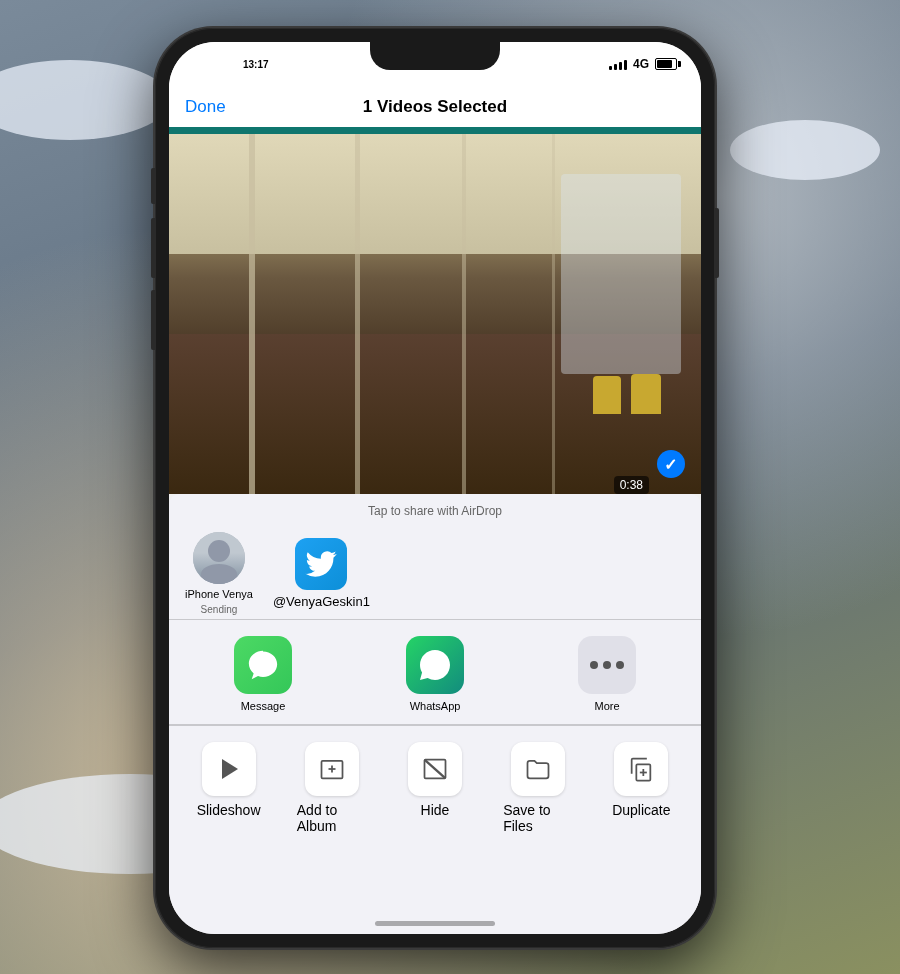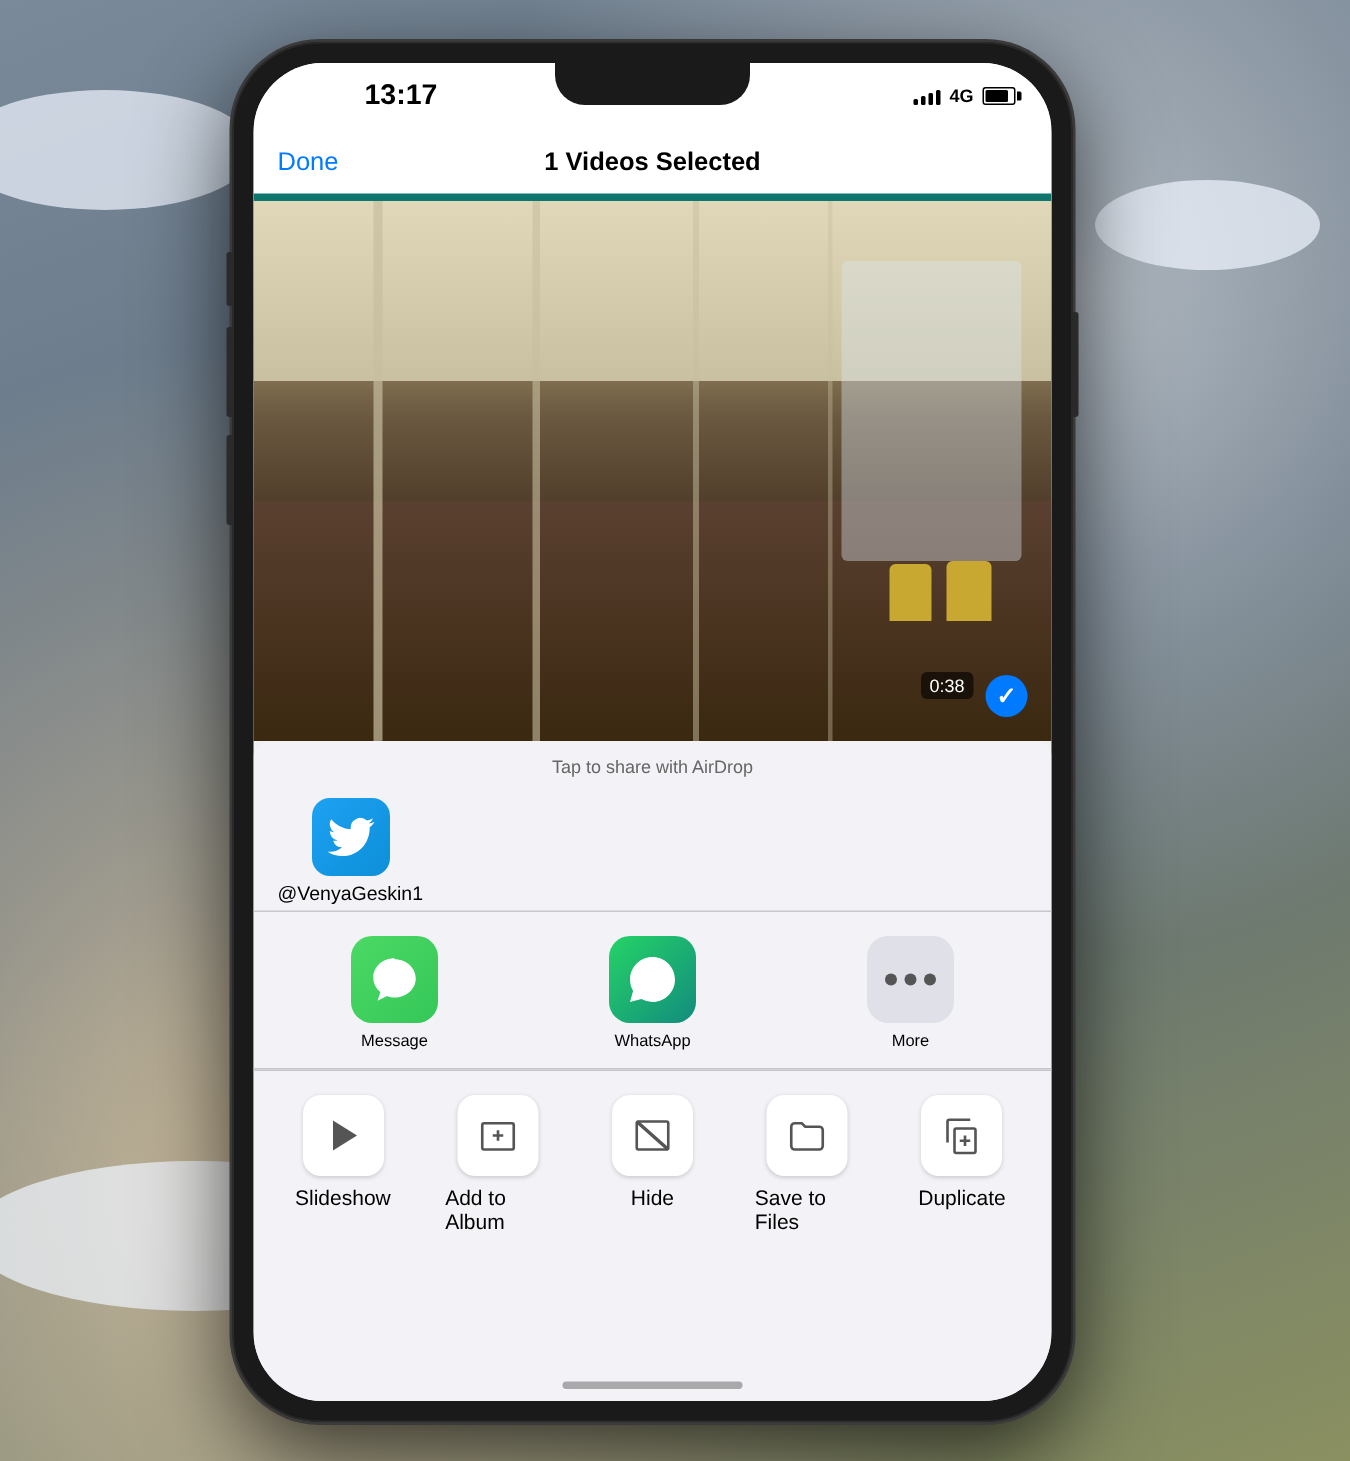--- a/index.html
+++ b/index.html
@@ -81,21 +81,21 @@
       height: 44px;
       background: white;
       display: flex;
       align-items: center;
       justify-content: space-between;
       padding: 0 24px;
       z-index: 10;
     }
 
     .status-time {
-      font-size: 19px;
+      font-size: 10px;
       font-weight: 600;
       color: #000;
       margin-left: 50px;
     }
 
     .status-right {
       display: flex;
       align-items: center;
       gap: 6px;
     }
@@ -167,21 +167,21 @@
     .nav-bar {
       position: absolute;
       top: 44px;
       left: 0;
       right: 0;
       height: 48px;
       background: white;
       display: flex;
       align-items: center;
       justify-content: center;
-      border-bottom: 5px solid #0f766e;
+      border-bottom: 7px solid #0f766e;
     }
 
     .nav-done {
       position: absolute;
       left: 16px;
       font-size: 17px;
       color: #007AFF;
       font-weight: 400;
     }
 
@@ -218,21 +218,21 @@
       border-radius: 50%;
       display: flex;
       align-items: center;
       justify-content: center;
       color: white;
       font-size: 14px;
     }
 
     .video-duration {
       position: absolute;
-      bottom: 28px;
+      bottom: 0;
       right: 52px;
       background: rgba(0,0,0,0.6);
       color: white;
       font-size: 12px;
       padding: 2px 6px;
       border-radius: 4px;
     }
 
     
     .share-sheet {
@@ -575,20 +575,30 @@
             <div class="video-duration">0:38</div>
           </div>
         </div>
 
         <div class="share-sheet">
 
           <div style="text-align:center;padding:10px 0 6px;font-size:12px;color:#666;">Tap to share with AirDrop</div>
 
           <div class="airdrop-content">
 
+            <div class="airdrop-contact">
+              <div class="contact-avatar">
+                <div class="avatar-person">
+                  <div class="avatar-head"></div>
+                  <div class="avatar-body"></div>
+                </div>
+              </div>
+              <span class="contact-name">iPhone Venya</span>
+              <span class="contact-status">Sending</span>
+            </div>
 
             <div class="airdrop-twitter">
               <div class="twitter-icon-wrap">
                 <svg width="32" height="26" viewBox="0 0 24 20" fill="white">
                   <path d="M23.95 2.37a10 10 0 0 1-2.82.77A4.96 4.96 0 0 0 23.27.4a9.9 9.9 0 0 1-3.12 1.19A4.92 4.92 0 0 0 11.94 6a13.95 13.95 0 0 1-10.13-5.13A4.92 4.92 0 0 0 3.34 7.5a4.9 4.9 0 0 1-2.23-.61v.06a4.93 4.93 0 0 0 3.95 4.83 4.94 4.94 0 0 1-2.22.08 4.93 4.93 0 0 0 4.6 3.42A9.87 9.87 0 0 1 0 17.54a13.94 13.94 0 0 0 7.55 2.21c9.06 0 14.01-7.5 14.01-14.01 0-.21 0-.42-.02-.63A9.97 9.97 0 0 0 24 2.46l-.05-.09z"></path>
                 </svg>
               </div>
               <span class="twitter-handle">@VenyaGeskin1</span>
             </div>
           </div>

